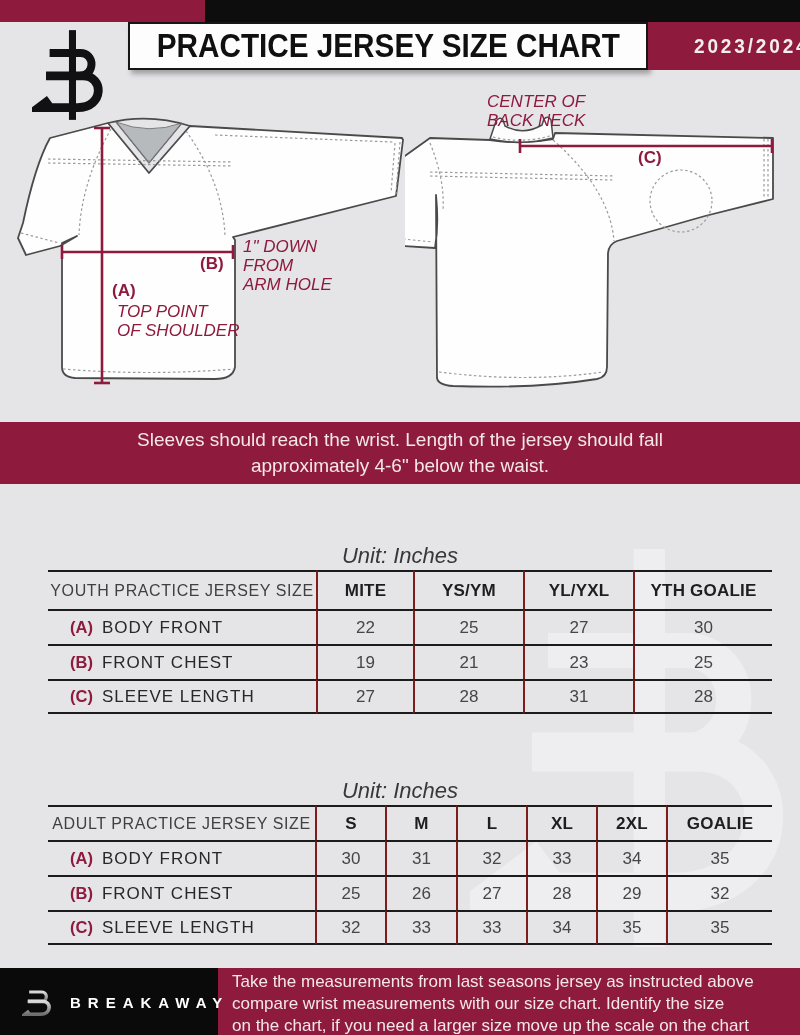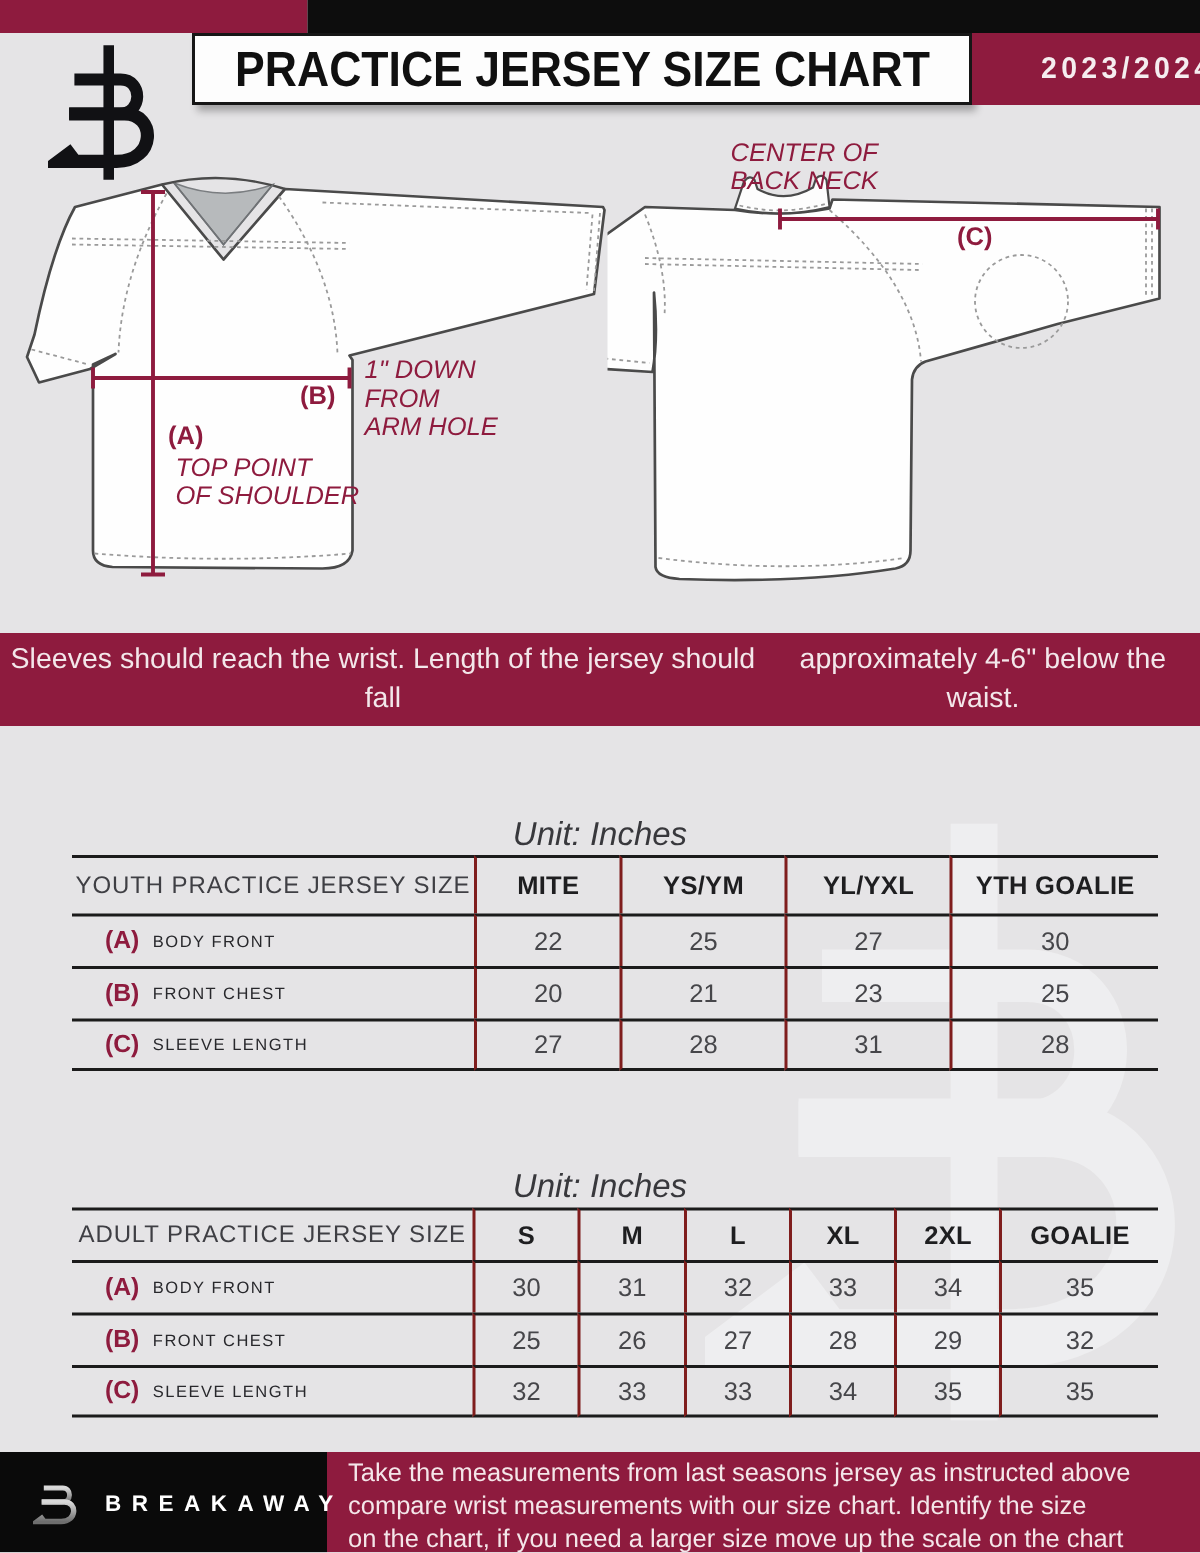--- a/index.html
+++ b/index.html
@@ -25,21 +25,21 @@
     display:flex; align-items:center; justify-content:center;padding-left:28px;
   }
   .season-badge .t{font-size:20px; font-weight:700; color:#F5EDEF; letter-spacing:3px; transform:scaleX(0.95);}
 
   
   .anno{color:#8E1B3E; font-style:italic; font-weight:500; font-size:17px; line-height:19px;}
   .anno-key{color:#8E1B3E; font-weight:800; font-size:17px; font-style:normal;}
 
   
   .banner{left:0; top:422px; width:800px; height:62px; background:#8E1B3E;
-          display:flex; align-items:center; justify-content:center;}
+          display:flex; flex-direction:column; align-items:center; justify-content:center;}
   .banner div{color:#F3E7EA; font-size:19px; line-height:26px; text-align:center;}
 
   
   .pill{left:190px; width:415px; height:47px; background:#0D0D0D; border-radius:9px;
         display:flex; align-items:center; justify-content:center; box-shadow:0 2px 3px rgba(0,0,0,.35);}
   .pill .t{color:#FAFAFA; font-size:29px; font-weight:800; letter-spacing:1.5px; transform:scaleX(0.8); white-space:nowrap;}
   .unit{left:0; width:800px; text-align:center; font-size:22px; font-style:italic; font-weight:500; color:#38383C;}
 
   
   .size-table{left:48px; width:724px; display:grid; z-index:2;}
@@ -47,21 +47,21 @@
   .size-table .cell{
     border-top:2.5px solid #1B1B1B; display:flex; align-items:center; justify-content:center;
     font-size:17px; color:#46464A; box-sizing:border-box;
   }
   .size-table .vline{border-left:2px solid #7f1d1d;}
   .size-table .bottom{border-bottom:2.5px solid #1B1B1B;}
   .size-table .head{font-weight:700; color:#1E1E20; letter-spacing:0.2px;}
   .size-table .first-col-head{font-size:16px; font-weight:500; color:#3F3F44; letter-spacing:0.6px;}
   .size-table .label-cell{justify-content:flex-start; padding-left:22px;}
   .size-table .key{color:#8E1B3E; font-weight:800; font-size:16.5px; margin-right:9px;}
-  .size-table .lbl{color:#28282C; font-size:11px; letter-spacing:1px; font-weight:500;}
+  .size-table .lbl{color:#28282C; font-size:17px; letter-spacing:1px; font-weight:500;}
   #youth-table{grid-template-columns:268px 97px 110px 110px 139px; grid-template-rows:39px 35px 35px 35px; top:570px;}
   #adult-table{grid-template-columns:267px 70px 71px 70px 70px 70px 106px; grid-template-rows:35px 35px 35px 35px; top:805px;}
 
   
   .footer-black{left:0; top:968px; width:218px; height:67px; background:#0A0A0A;}
   .footer-maroon{left:218px; top:968px; width:582px; height:67px; background:#8E1B3E;}
   .footer-note{left:232px; top:971px; width:560px; color:#F4E6E9; font-size:17px; line-height:22px; z-index:3;}
   .brand-word{left:70px; top:994px; color:#FFFFFF; font-size:15px; font-weight:700; letter-spacing:7px; z-index:3;}
 
   svg{display:block;}
@@ -201,21 +201,21 @@
       <div class="cell vline">22</div>
       <div class="cell vline">25</div>
       <div class="cell vline">27</div>
       <div class="cell vline">30</div>
     </div>
     <div class="t-row">
       <div class="cell label-cell">
           <span class="key">(B)</span>
           <span class="lbl">FRONT CHEST</span>
         </div>
-      <div class="cell vline">20</div>
+      <div class="cell vline">19</div>
       <div class="cell vline">21</div>
       <div class="cell vline">23</div>
       <div class="cell vline">25</div>
     </div>
     <div class="t-row">
       <div class="cell label-cell bottom">
           <span class="key">(C)</span>
           <span class="lbl">SLEEVE LENGTH</span>
         </div>
       <div class="cell vline bottom">27</div>

